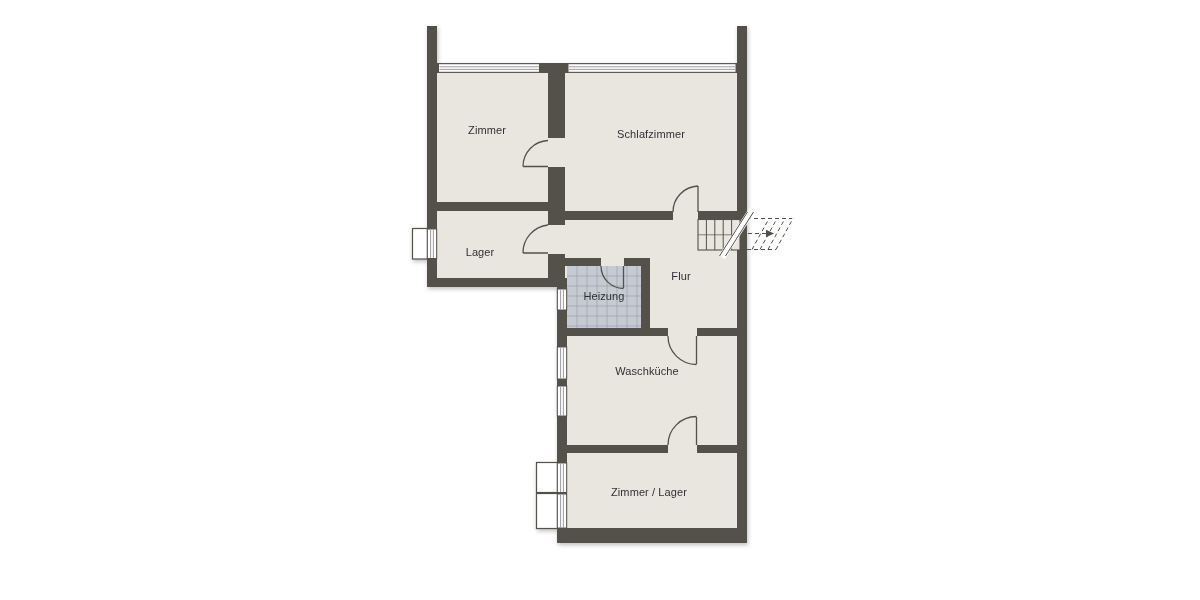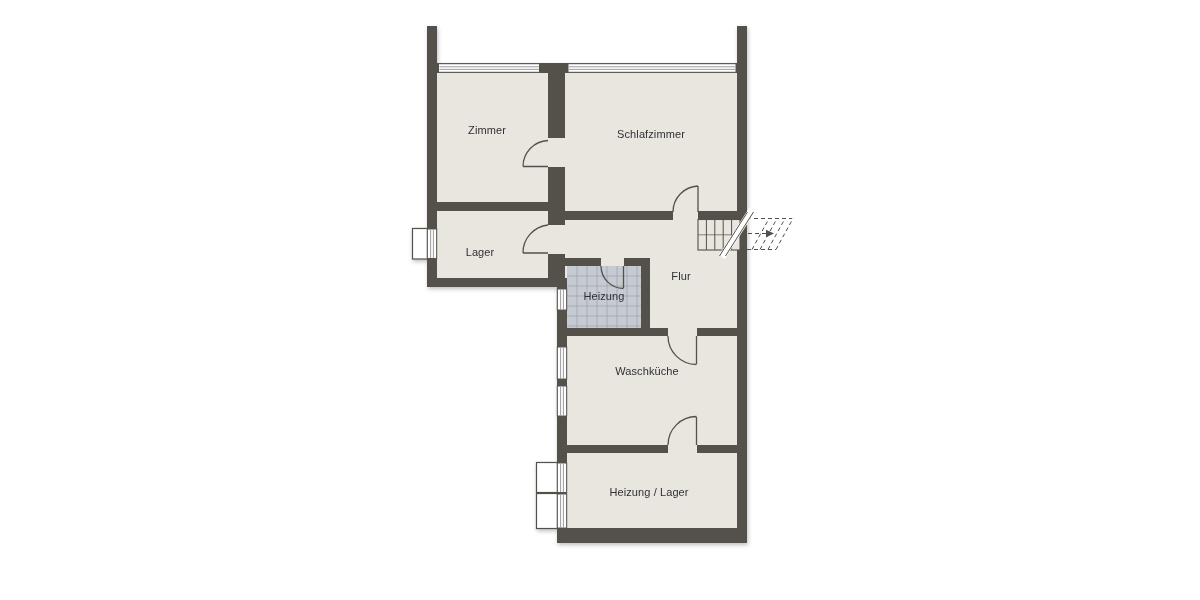--- a/index.html
+++ b/index.html
@@ -145,15 +145,15 @@
     </g>
   </svg>
 
   <div>
     <div class="room-label" style="left: 487px; top: 130px;">Zimmer</div>
     <div class="room-label" style="left: 651px; top: 134px;">Schlafzimmer</div>
     <div class="room-label" style="left: 480px; top: 252px;">Lager</div>
     <div class="room-label" style="left: 681px; top: 276px;">Flur</div>
     <div class="room-label" style="left: 604px; top: 296px;">Heizung</div>
     <div class="room-label" style="left: 647px; top: 371px;">Waschküche</div>
-    <div class="room-label" style="left: 649px; top: 492px;">Heizung / Lager</div>
+    <div class="room-label" style="left: 649px; top: 492px;">Zimmer / Lager</div>
   </div>
 </div>
 
 </body></html>

